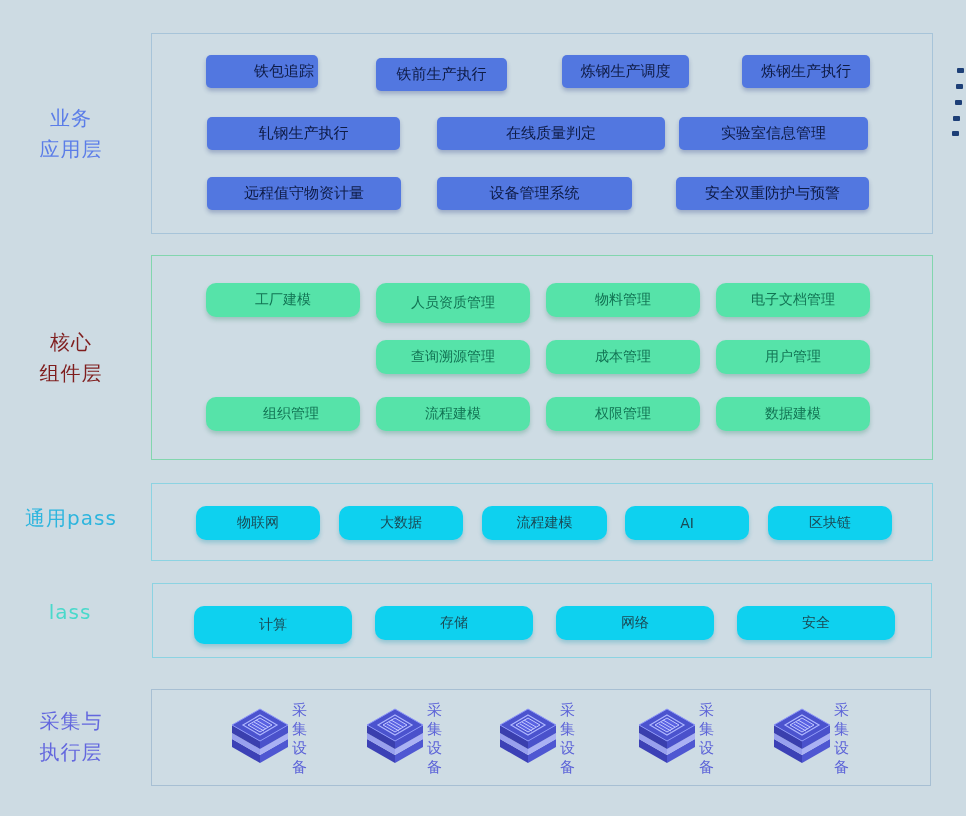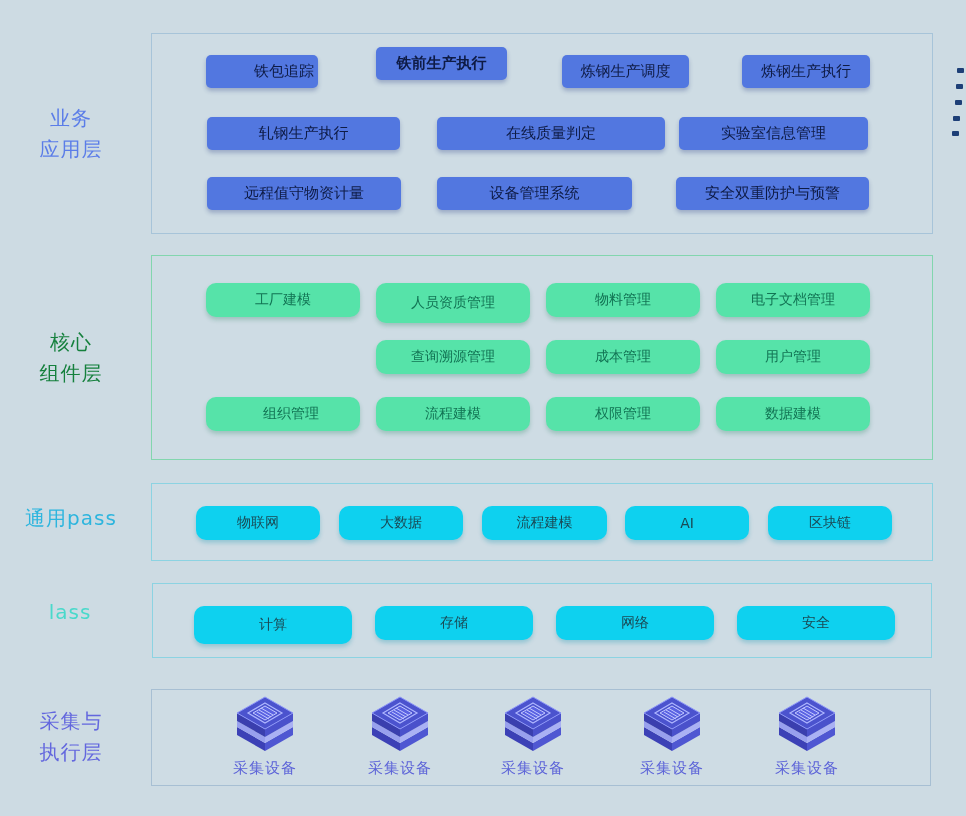--- a/index.html
+++ b/index.html
@@ -37,21 +37,21 @@
     white-space:nowrap;
   }
   .btn.small{font-size:14px;border-radius:10px;}
   .shadow-blue{box-shadow:0 3px 4px rgba(40,60,130,.30);}
   .shadow-green{box-shadow:0 3px 4px rgba(20,120,80,.25);}
   .shadow-cyan{box-shadow:0 3px 4px rgba(0,140,170,.28);}
   .device{
     position:absolute;
     transform:translateX(-50%);
     width:74px;
-    display:flex;flex-direction:column;align-items:center;
+    display:flex;flex-direction:row;align-items:center;
   }
   .device svg{width:64px;height:58px;display:block;}
   .device-label{
     margin-top:6px;
     font-size:15px;
     letter-spacing:1px;
     font-weight:500;
   }
   .dash{
     position:absolute;width:7px;height:5px;border-radius:1px;
@@ -60,31 +60,31 @@
 </head>
 <body>
 
 <div class="canvas">
     <div class="panel" style="left: 151px; top: 33px; width: 782px; height: 201px; border-color: rgb(167, 196, 217);"></div>
     <div class="layer-label" style="left: 71px; top: 134px; color: rgb(91, 125, 232);">
       <div>业务</div>
       <div>应用层</div>
     </div>
     <div class="btn shadow-blue" style="left: 206px; top: 55px; width: 112px; height: 33px; background: rgb(82, 119, 224); color: rgb(14, 27, 69); padding-left: 44px;">铁包追踪</div>
-    <div class="btn shadow-blue" style="left: 376px; top: 47px; width: 131px; height: 33px; background: rgb(82, 119, 224); color: rgb(14, 27, 69); font-weight: bold;">铁前生产执行</div>
+    <div class="btn shadow-blue" style="left: 376px; top: 58px; width: 131px; height: 33px; background: rgb(82, 119, 224); color: rgb(14, 27, 69);">铁前生产执行</div>
     <div class="btn shadow-blue" style="left: 562px; top: 55px; width: 127px; height: 33px; background: rgb(82, 119, 224); color: rgb(14, 27, 69);">炼钢生产调度</div>
     <div class="btn shadow-blue" style="left: 742px; top: 55px; width: 128px; height: 33px; background: rgb(82, 119, 224); color: rgb(14, 27, 69);">炼钢生产执行</div>
     <div class="btn shadow-blue" style="left: 207px; top: 117px; width: 193px; height: 33px; background: rgb(82, 119, 224); color: rgb(14, 27, 69);">轧钢生产执行</div>
     <div class="btn shadow-blue" style="left: 437px; top: 117px; width: 228px; height: 33px; background: rgb(82, 119, 224); color: rgb(14, 27, 69);">在线质量判定</div>
     <div class="btn shadow-blue" style="left: 679px; top: 117px; width: 189px; height: 33px; background: rgb(82, 119, 224); color: rgb(14, 27, 69);">实验室信息管理</div>
     <div class="btn shadow-blue" style="left: 207px; top: 177px; width: 194px; height: 33px; background: rgb(82, 119, 224); color: rgb(14, 27, 69);">远程值守物资计量</div>
     <div class="btn shadow-blue" style="left: 437px; top: 177px; width: 195px; height: 33px; background: rgb(82, 119, 224); color: rgb(14, 27, 69);">设备管理系统</div>
     <div class="btn shadow-blue" style="left: 676px; top: 177px; width: 193px; height: 33px; background: rgb(82, 119, 224); color: rgb(14, 27, 69);">安全双重防护与预警</div>
     <div class="panel" style="left: 151px; top: 255px; width: 782px; height: 205px; border-color: rgb(130, 214, 174);"></div>
-    <div class="layer-label" style="left: 71px; top: 358px; color: #15803d;">
+    <div class="layer-label" style="left: 71px; top: 358px; color: #7f1d1d;">
       <div>核心</div>
       <div>组件层</div>
     </div>
     <div class="btn shadow-green small" style="left: 206px; top: 283px; width: 154px; height: 34px; background: rgb(86, 227, 169); color: rgb(18, 116, 84);">工厂建模</div>
     <div class="btn shadow-green small" style="left: 376px; top: 283px; width: 154px; height: 40px; background: rgb(86, 227, 169); color: rgb(18, 116, 84);">人员资质管理</div>
     <div class="btn shadow-green small" style="left: 546px; top: 283px; width: 154px; height: 34px; background: rgb(86, 227, 169); color: rgb(18, 116, 84);">物料管理</div>
     <div class="btn shadow-green small" style="left: 716px; top: 283px; width: 154px; height: 34px; background: rgb(86, 227, 169); color: rgb(18, 116, 84);">电子文档管理</div>
     <div class="btn shadow-green small" style="left: 376px; top: 340px; width: 154px; height: 34px; background: rgb(86, 227, 169); color: rgb(18, 116, 84);">查询溯源管理</div>
     <div class="btn shadow-green small" style="left: 546px; top: 340px; width: 154px; height: 34px; background: rgb(86, 227, 169); color: rgb(18, 116, 84);">成本管理</div>
     <div class="btn shadow-green small" style="left: 716px; top: 340px; width: 154px; height: 34px; background: rgb(86, 227, 169); color: rgb(18, 116, 84);">用户管理</div>

